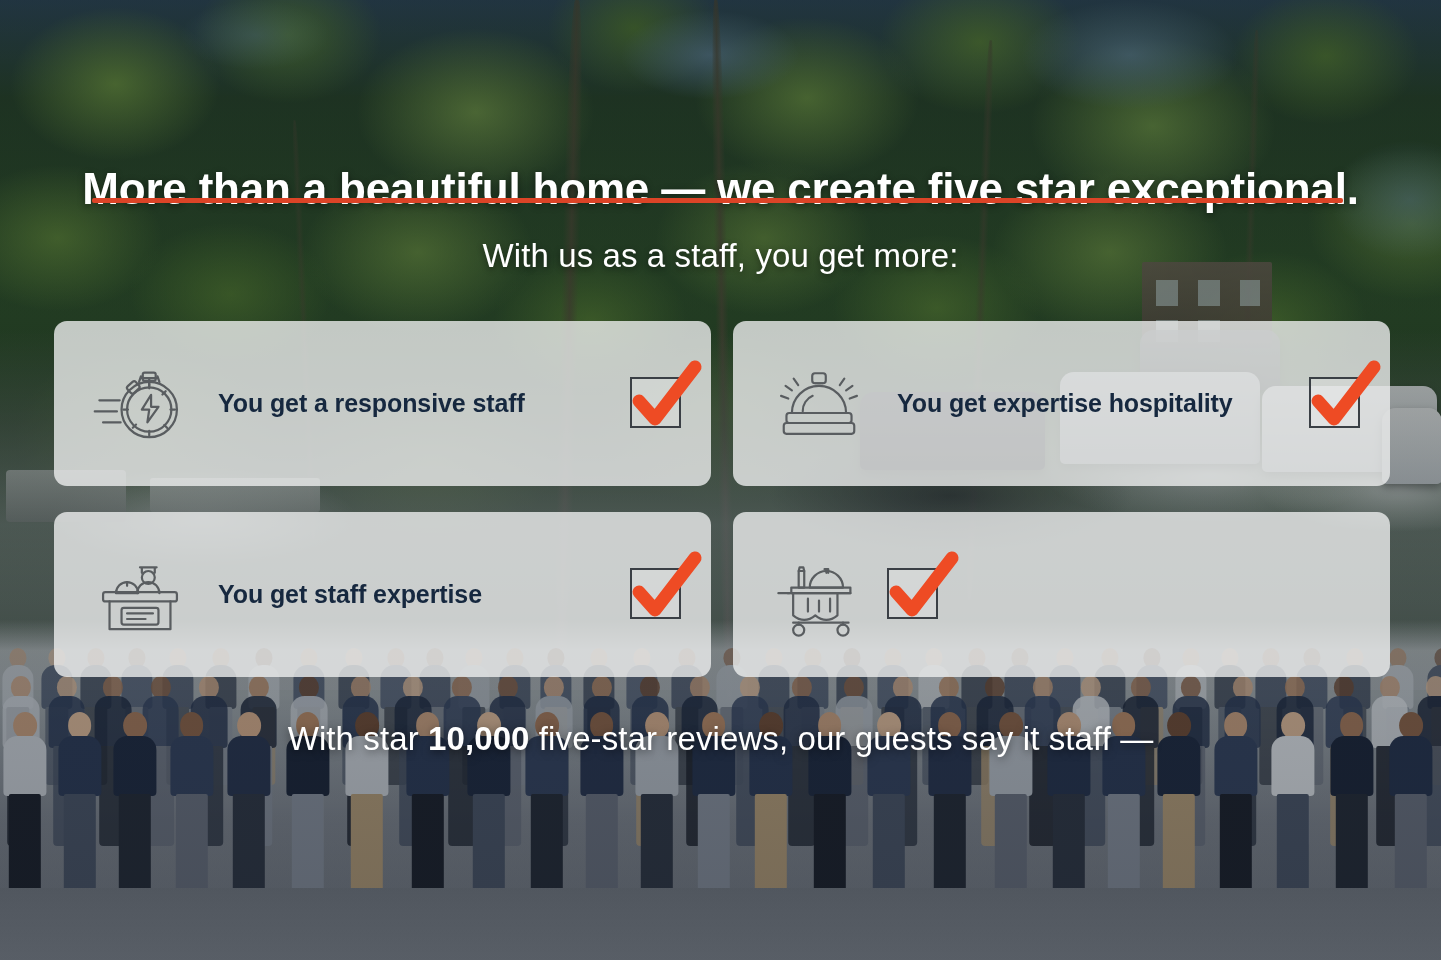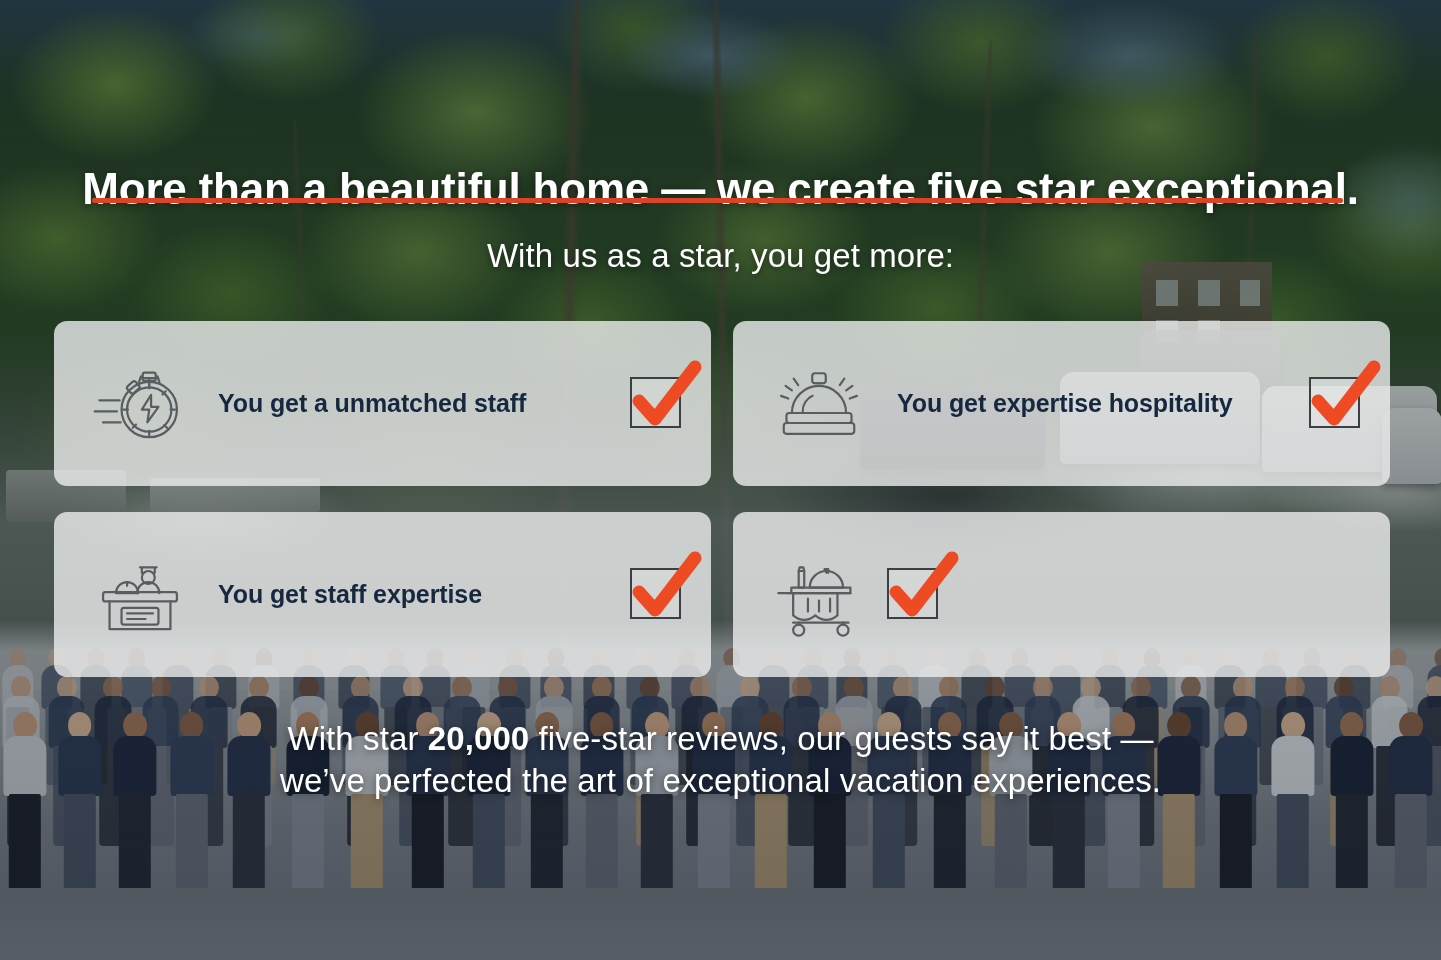--- a/index.html
+++ b/index.html
@@ -744,38 +744,38 @@
       </div>
   </div>
   <div class="ground"></div>
 
   <div class="scrim"></div>
 
   <div class="content">
 
     <h1 class="headline">More than a beautiful home — we create five star exceptional.</h1>
     <div class="headline-rule"></div>
-    <div class="subhead">With us as a star, you get more:</div>
+    <div class="subhead">With us as a staff, you get more:</div>
 
     <div class="cards">
 
       <div class="card">
         <div class="card-icon">
           <svg viewBox="0 0 104 104" width="96" height="96" fill="none" stroke="currentColor" stroke-width="2.4" stroke-linecap="round" stroke-linejoin="round">
             <circle cx="62" cy="58" r="30"></circle>
             <circle cx="62" cy="58" r="24"></circle>
             <path d="M62 24v8M54 24h16M53 22l-2 6M71 22l2 6"></path>
             <rect x="55" y="18" width="14" height="9" rx="2"></rect>
             <rect x="38.5" y="29.5" width="12" height="10" rx="2.5" transform="rotate(-42 44 34)"></rect>
             <path d="M62 30v5M62 81v5M90 58h-5M39 58h-5M79.8 38.2l-3.5 3.5M47.7 74.3l-3.5 3.5M81.8 78.3l-3.5-3.5"></path>
             <path d="M64 42l-10 16h8l-2 14 12-17h-8z"></path>
             <path d="M8 48h22M3 60h24M12 72h19"></path>
           </svg>
         </div>
-        <div class="card-label">You get a unmatched staff</div>
+        <div class="card-label">You get a responsive staff</div>
         <div class="check">
           <div class="check-box"></div>
           <svg class="check-mark" viewBox="0 0 72 68">
             <path d="M10 36 L26 54 L66 2" fill="none" stroke="#ee4b24" stroke-width="13" stroke-linecap="round" stroke-linejoin="round"></path>
           </svg>
         </div>
       </div>
 
       <div class="card">
         <div class="card-icon">
@@ -843,18 +843,17 @@
           <div class="check-box"></div>
           <svg class="check-mark" viewBox="0 0 72 68">
             <path d="M10 36 L26 54 L66 2" fill="none" stroke="#ee4b24" stroke-width="13" stroke-linecap="round" stroke-linejoin="round"></path>
           </svg>
         </div>
       </div>
 
     </div>
 
     <div class="footline">
-      <span>With star </span><b>20,000</b><span> five-star reviews, our guests say it best —</span><br>
-      <span>we’ve perfected the art of exceptional vacation experiences.</span>
+      <span>With star </span><b>10,000</b><span> five-star reviews, our guests say it staff —</span><br>
     </div>
 
   </div>
 </div>
 
 </body></html>

